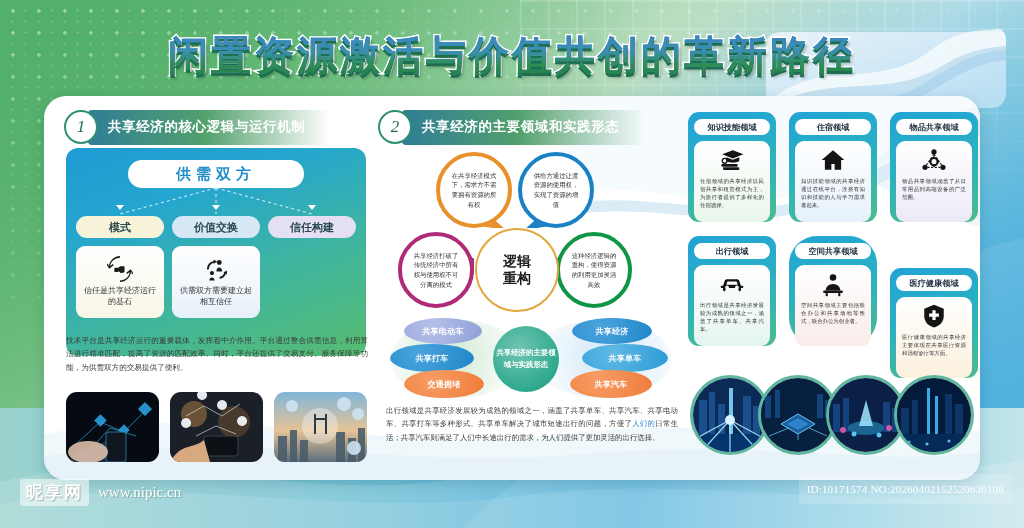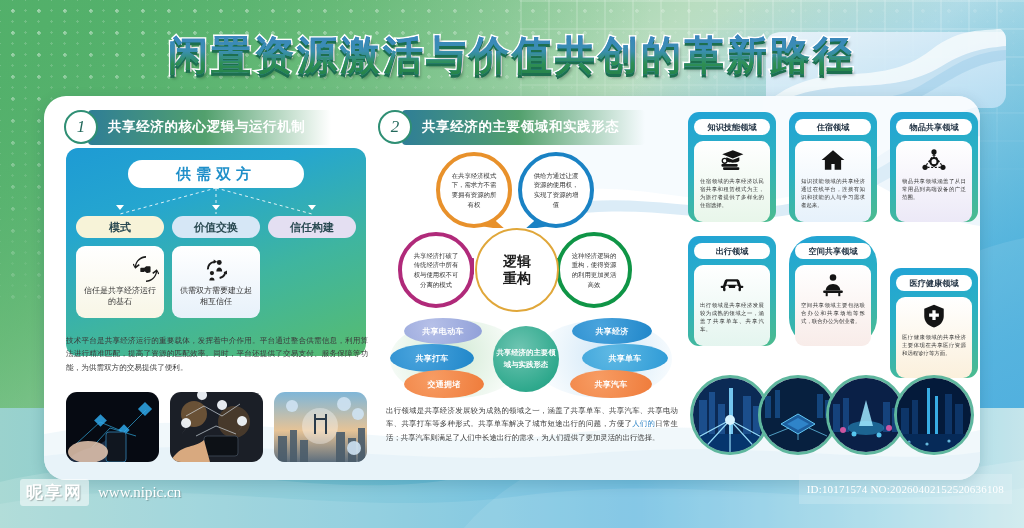--- a/index.html
+++ b/index.html
@@ -112,21 +112,21 @@
     font-size:11px;font-weight:bold;color:#2a4a52;
   }
   .col1 .col-head{background:#f7f3d8;}
   .col2 .col-head{background:#d6e7f6;}
   .col3 .col-head{background:#e4dff2;}
   .col-body{
     margin-top:8px;height:72px;border-radius:9px;
     display:flex;flex-direction:column;align-items:center;justify-content:center;gap:4px;
     padding:4px 5px;box-sizing:border-box;
   }
-  .col1 .col-body{background:linear-gradient(180deg,#ffffff,#f8f6e6);align-items:flex-end;}
+  .col1 .col-body{background:linear-gradient(180deg,#ffffff,#f8f6e6);}
   .col2 .col-body{background:linear-gradient(180deg,#ffffff,#e7f1fa);}
   .col3 .col-body{background:linear-gradient(180deg,#ffffff,#ece8f6);}
   .col-body .ic{width:26px;height:26px;color:#1b1b1b;}
   .col-body .tx{font-size:8px;line-height:1.35;color:#333;text-align:center;}
 
   .left-para{
     position:absolute;left:66px;top:334px;width:302px;
     font-size:7.6px;line-height:1.75;color:#3a3a3a;text-align:justify;
   }
   .left-imgs{position:absolute;left:66px;top:392px;width:302px;height:70px;display:flex;gap:11px;}

